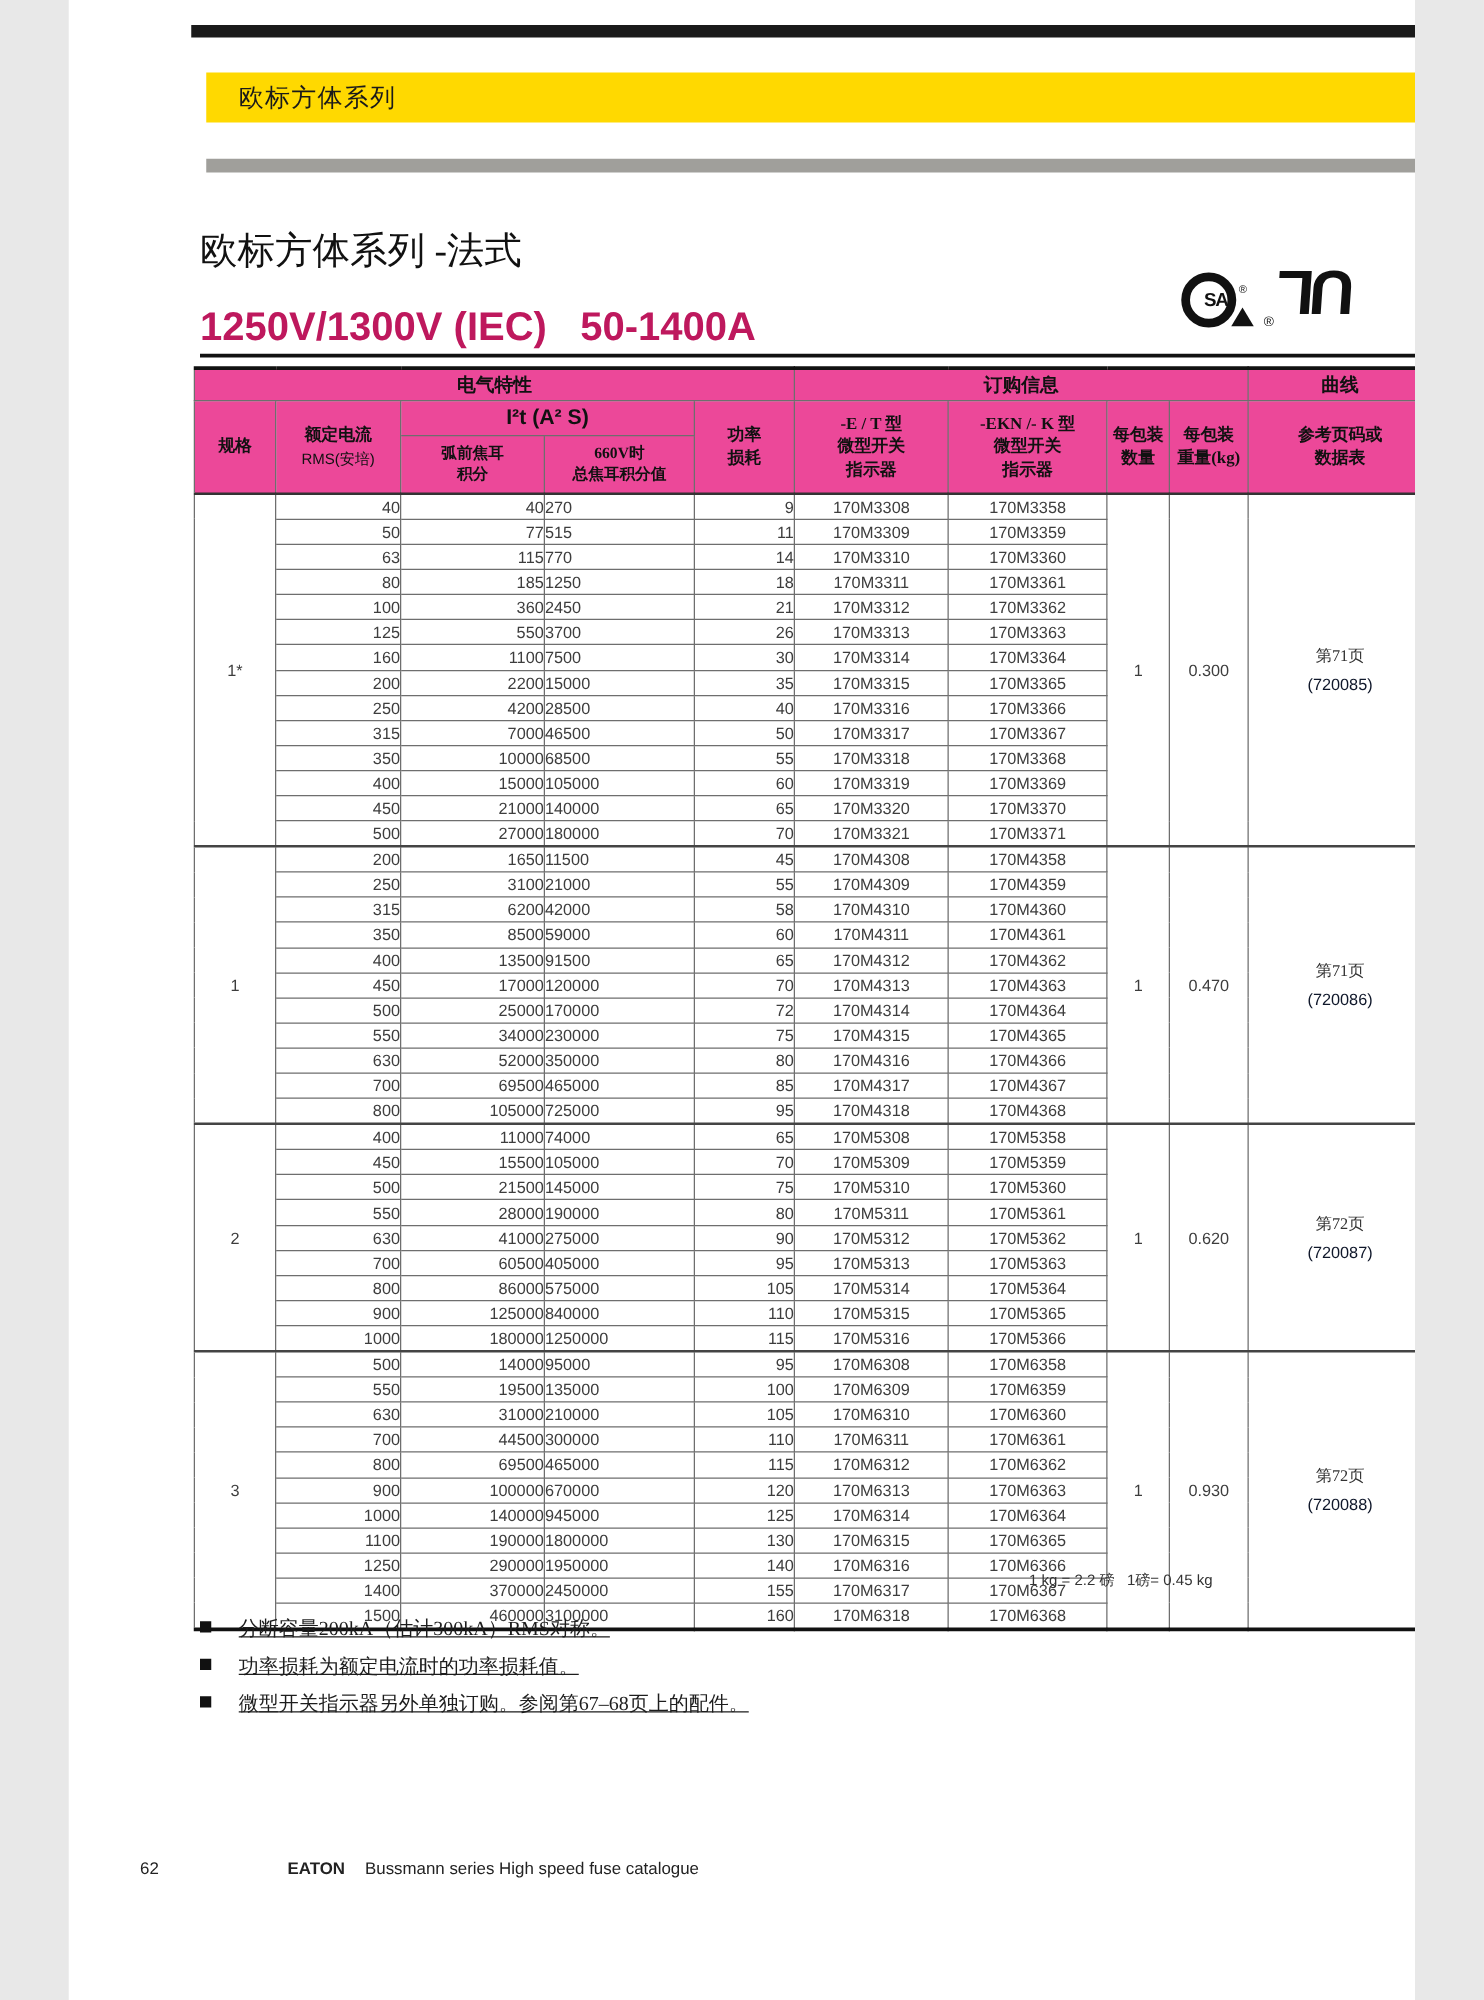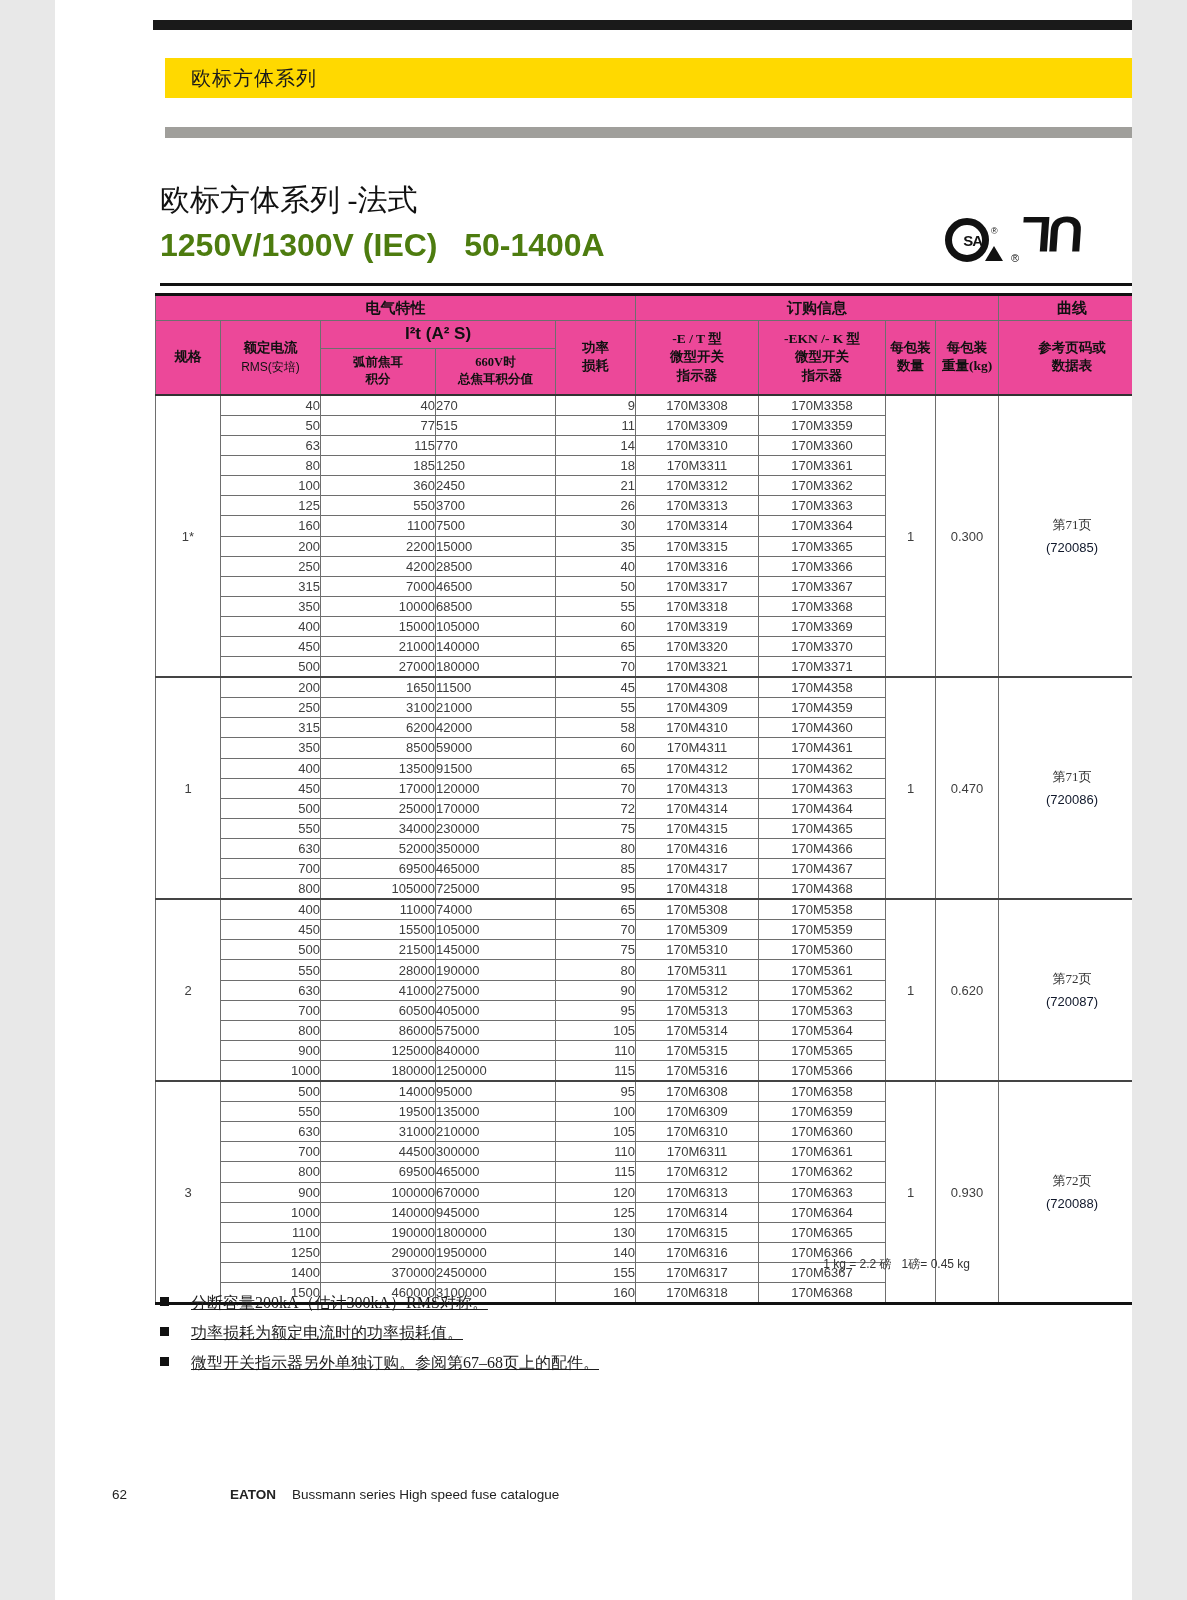--- a/index.html
+++ b/index.html
@@ -8,22 +8,22 @@
 
   .topbar{position:absolute;left:98px;top:20px;right:0;height:10px;background:#1a1a1a;}
   .yellowbar{position:absolute;left:110px;top:58px;right:0;height:40px;background:#ffd900;
              display:flex;align-items:center;}
   .yellowbar .tab-label{font-size:20px;color:#1a1a1a;padding-left:26px;letter-spacing:1px;
              font-family:"Liberation Sans",sans-serif;}
   .graybar{position:absolute;left:110px;top:127px;right:0;height:11px;background:#a09f9b;}
 
   .titleblock{position:absolute;left:105px;top:180px;}
   .subtitle{font-family:"Liberation Serif","DejaVu Serif",serif;font-weight:normal;font-size:30px;color:#111;}
-  .maintitle{font-family:"Liberation Sans",sans-serif;font-weight:bold;font-size:32px;color:#4d7c0f;
-             margin-top:6px;white-space:pre;letter-spacing:0px;}
+  .maintitle{font-family:"Liberation Sans",sans-serif;font-weight:bold;font-size:32px;color:#be185d;
+             margin-top:22px;white-space:pre;letter-spacing:0px;}
   .title-rule{position:absolute;left:105px;top:283px;width:985px;height:3px;background:#111;}
 
   
   .logos{position:absolute;left:890px;top:210px;width:150px;height:58px;}
   .csa-mark{position:absolute;left:0;top:8px;width:30px;height:30px;border:7px solid #111;border-radius:50%;
             display:flex;align-items:center;justify-content:flex-end;font-weight:bold;font-size:15px;color:#111;
             font-family:"Liberation Sans",sans-serif;letter-spacing:-1px;}
   .csa-reg{position:absolute;left:46px;top:16px;font-size:9px;color:#111;}
   .csa-tri{position:absolute;left:40px;top:36px;width:0;height:0;border-left:9px solid transparent;
            border-right:9px solid transparent;border-bottom:15px solid #111;}

